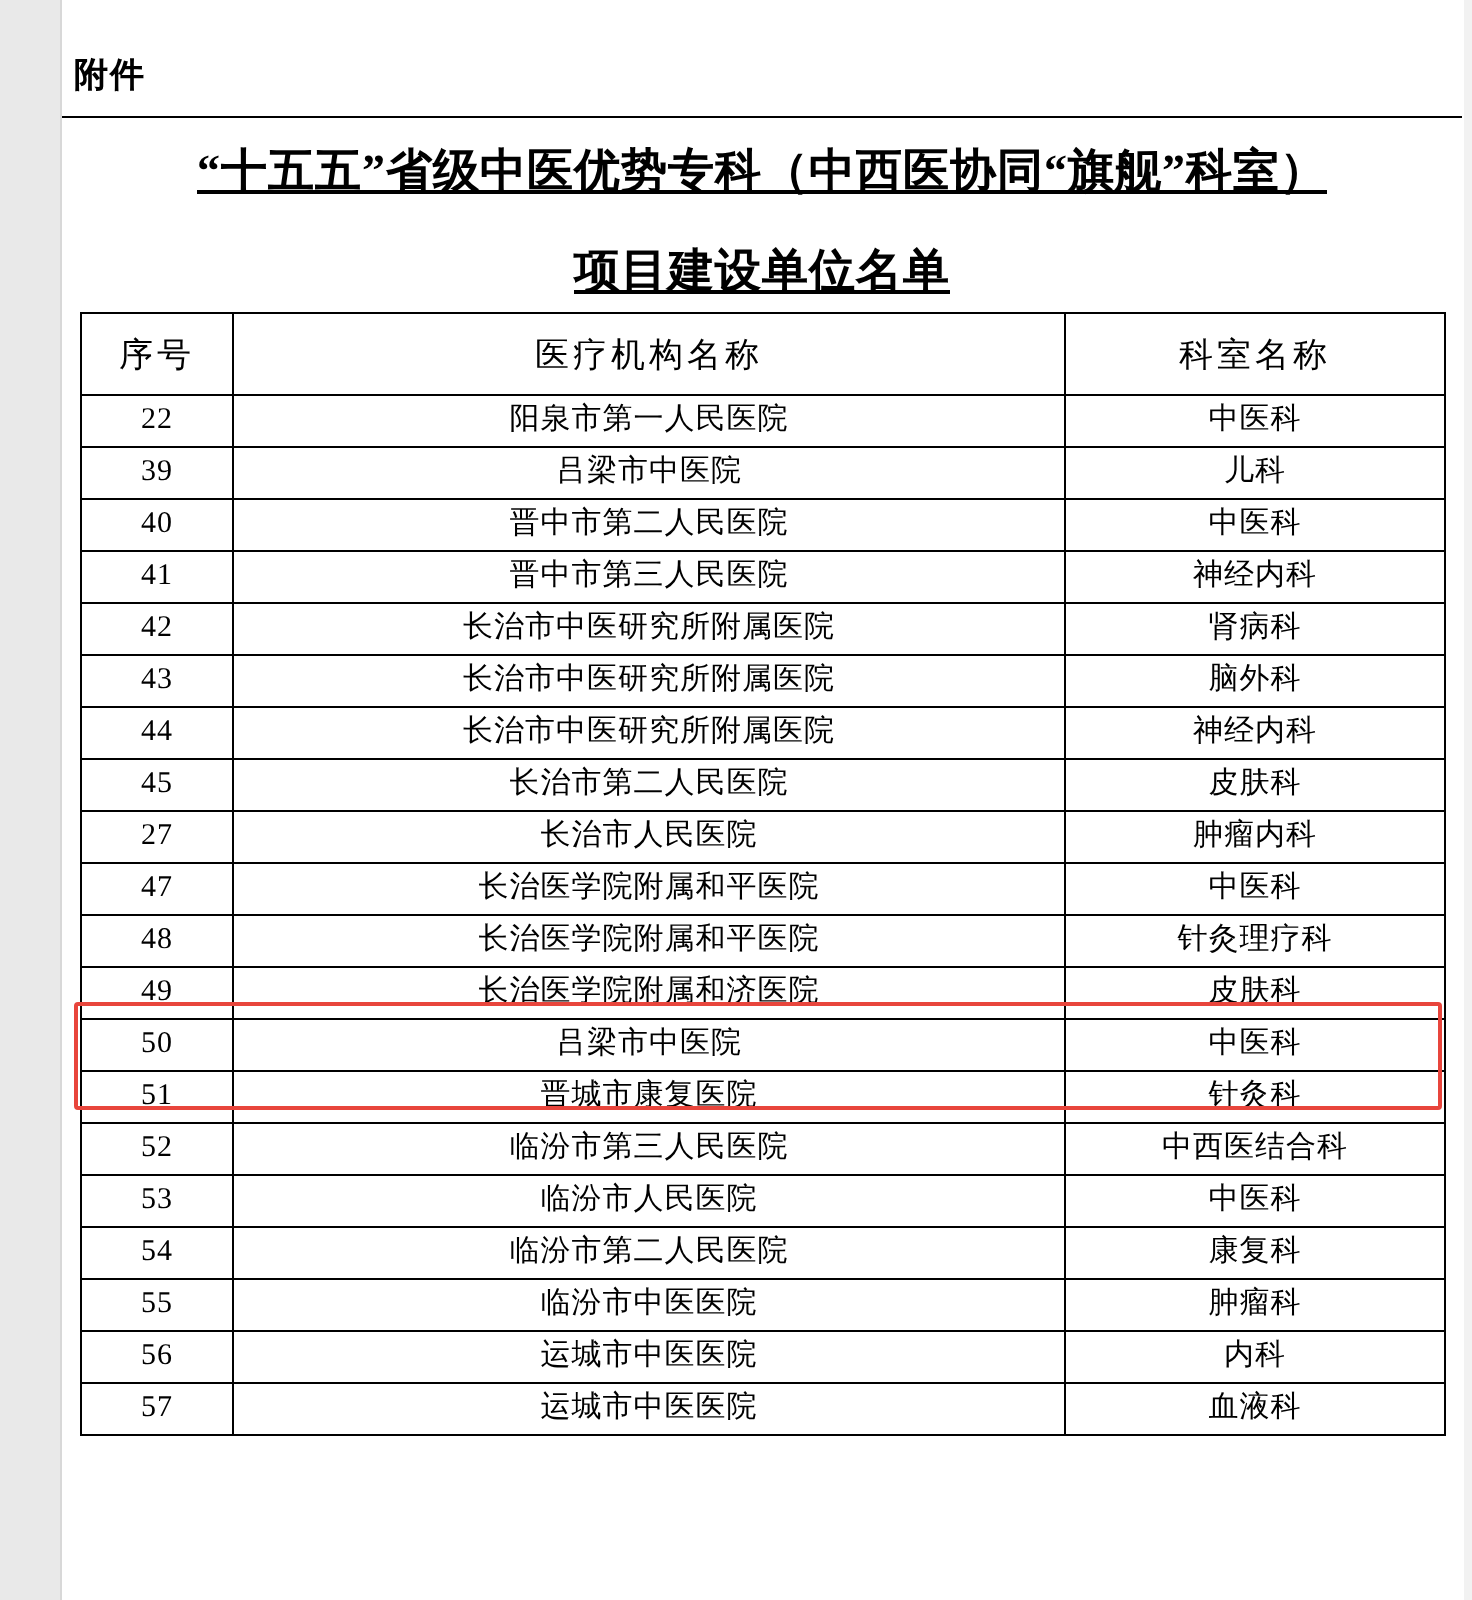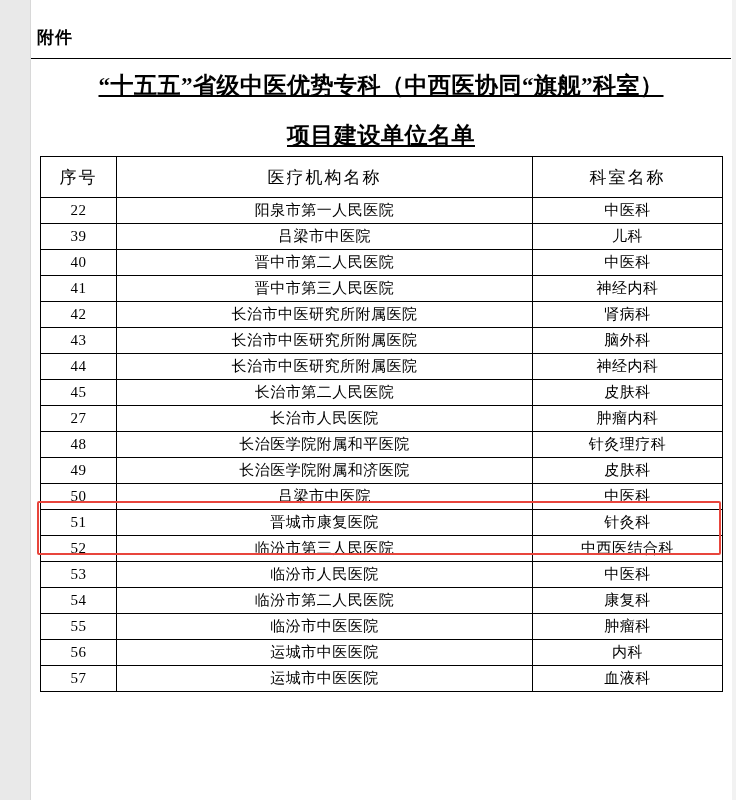--- a/index.html
+++ b/index.html
@@ -193,20 +193,25 @@
             <td>45</td>
             <td>长治市第二人民医院</td>
             <td>皮肤科</td>
           </tr>
         <tr>
             <td>27</td>
             <td>长治市人民医院</td>
             <td>肿瘤内科</td>
           </tr>
         <tr>
+            <td>47</td>
+            <td>长治医学院附属和平医院</td>
+            <td>中医科</td>
+          </tr>
+        <tr>
             <td>48</td>
             <td>长治医学院附属和平医院</td>
             <td>针灸理疗科</td>
           </tr>
         <tr>
             <td>49</td>
             <td>长治医学院附属和济医院</td>
             <td>皮肤科</td>
           </tr>
         <tr>

